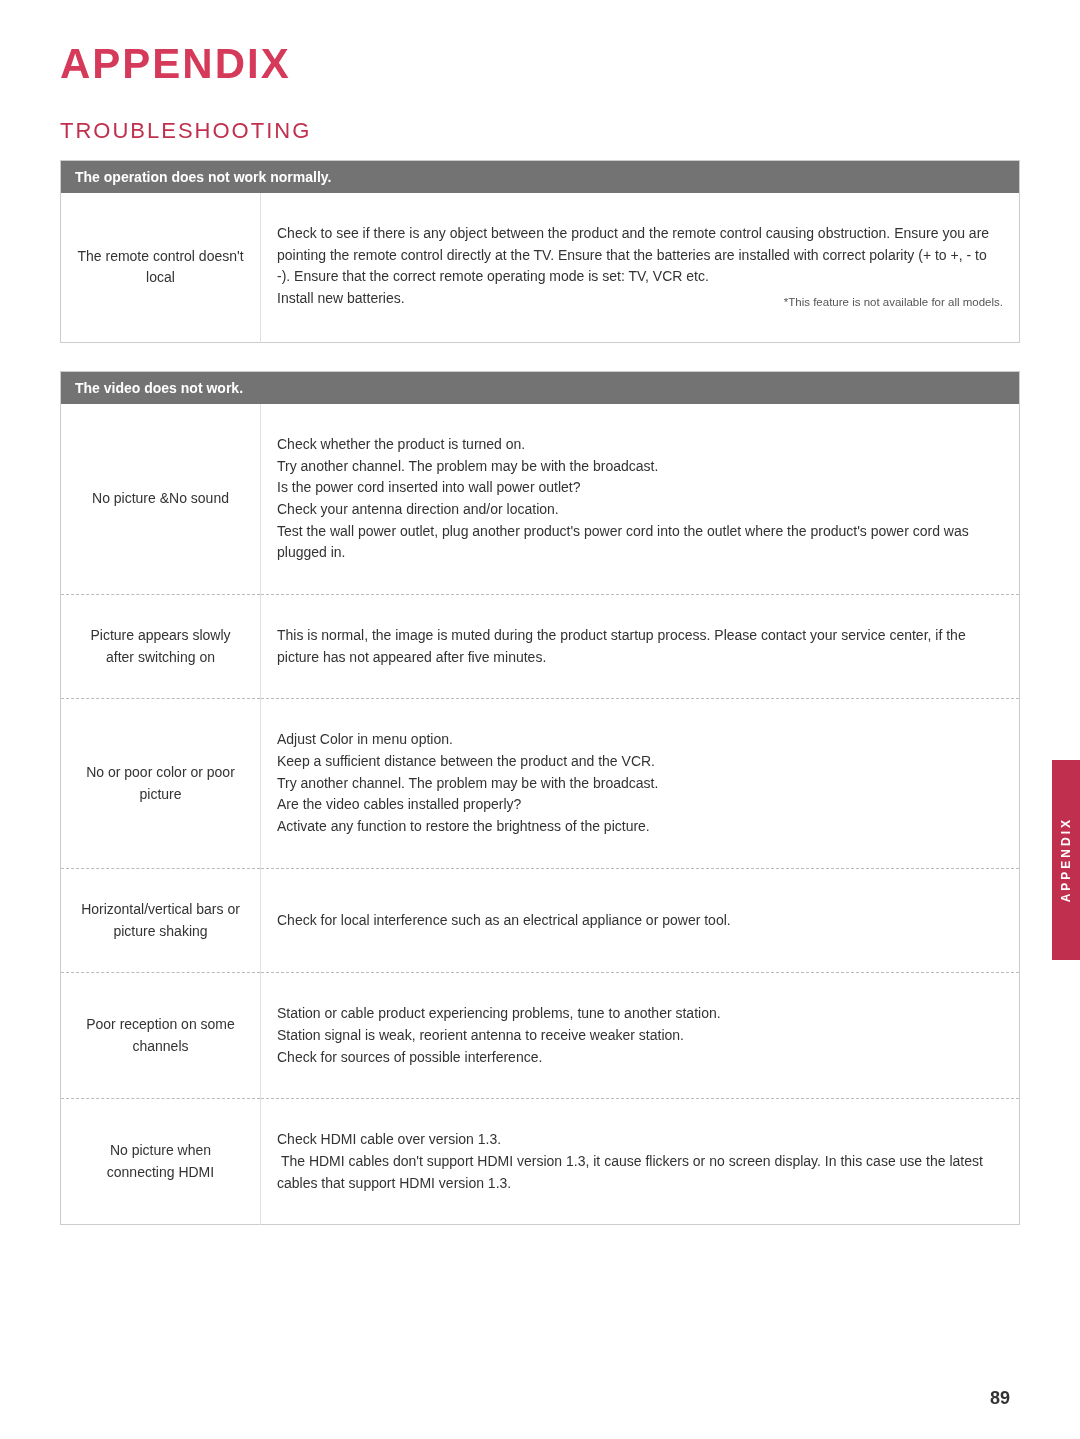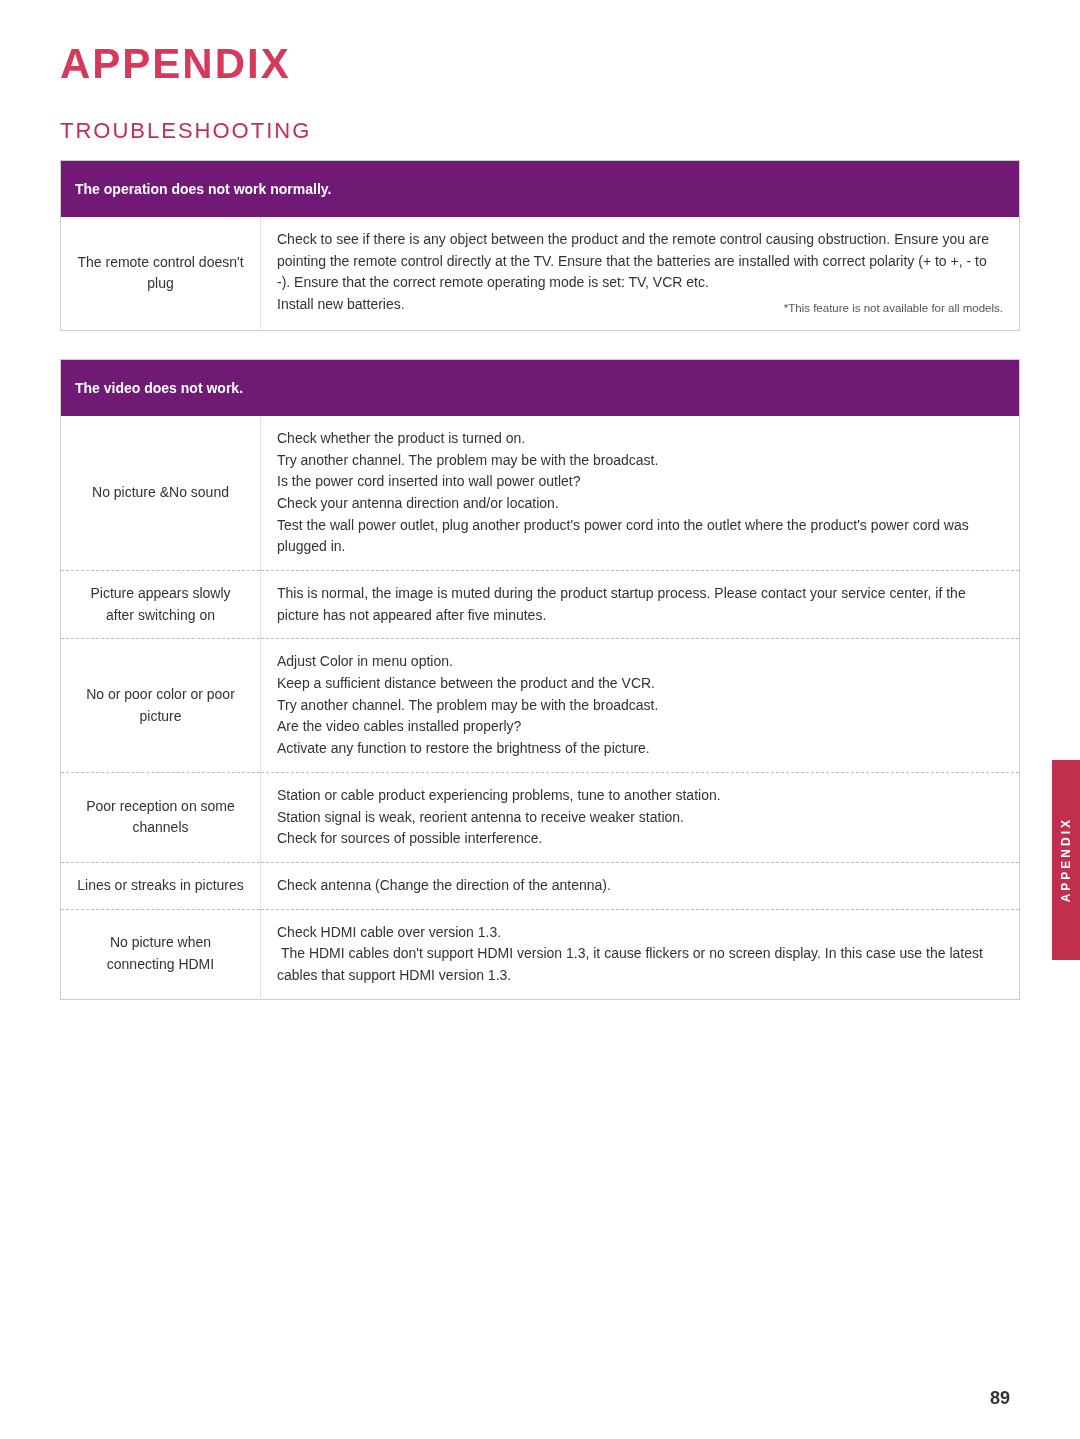--- a/index.html
+++ b/index.html
@@ -32,37 +32,37 @@
     }
 
     .trouble-table {
       width: 100%;
       border-collapse: collapse;
       border: 1px solid #ccc;
       margin-bottom: 28px;
     }
 
     .table-header {
-      background: #701a75;
+      background: #737373;
       color: #fff;
       font-size: 14px;
       font-weight: bold;
-      padding: 20px 14px;
+      padding: 8px 14px;
     }
 
     .trouble-row {
       border-top: 1px dashed #bbb;
     }
 
     .trouble-row:first-of-type {
       border-top: none;
     }
 
     .trouble-row td {
-      padding: 12px 16px;
+      padding: 30px 16px;
       vertical-align: middle;
       font-size: 14px;
       line-height: 1.55;
     }
 
     .problem-col {
       width: 200px;
       text-align: center;
       font-size: 14px;
       color: #333;
@@ -125,21 +125,21 @@
 
 <table class="trouble-table">
   <thead>
     <tr>
       <td colspan="2" class="table-header">The operation does not work normally.</td>
     </tr>
   </thead>
   <tbody>
 
     <tr class="trouble-row">
-      <td class="problem-col">The remote control doesn't plug</td>
+      <td class="problem-col">The remote control doesn't local</td>
       <td class="solution-col">
         <span>Check to see if there is any object between the product and the remote control causing obstruction. Ensure you are pointing the remote control directly at the TV. Ensure that the batteries are installed with correct polarity (+ to +, - to -). Ensure that the correct remote operating mode is set: TV, VCR etc.<br>Install new batteries.
           <span class="note-right">*This feature is not available for all models.</span>
         </span>
       </td>
     </tr>
 
   </tbody>
 </table>
 
@@ -165,34 +165,34 @@
       </td>
     </tr>
 
     <tr class="trouble-row">
       <td class="problem-col">No or poor color or poor picture</td>
       <td class="solution-col">
         <span>Adjust Color in menu option.<br>Keep a sufficient distance between the product and the VCR.<br>Try another channel. The problem may be with the broadcast.<br>Are the video cables installed properly?<br>Activate any function to restore the brightness of the picture.</span>
       </td>
     </tr>
 
+    <tr class="trouble-row">
+      <td class="problem-col">Horizontal/vertical bars or picture shaking</td>
+      <td class="solution-col">
+        <span>Check for local interference such as an electrical appliance or power tool.</span>
+      </td>
+    </tr>
 
     <tr class="trouble-row">
       <td class="problem-col">Poor reception on some channels</td>
       <td class="solution-col">
         <span>Station or cable product experiencing problems, tune to another station.<br>Station signal is weak, reorient antenna to receive weaker station.<br>Check for sources of possible interference.</span>
       </td>
     </tr>
 
-    <tr class="trouble-row">
-      <td class="problem-col">Lines or streaks in pictures</td>
-      <td class="solution-col">
-        <span>Check antenna (Change the direction of the antenna).</span>
-      </td>
-    </tr>
 
     <tr class="trouble-row">
       <td class="problem-col">No picture when connecting HDMI</td>
       <td class="solution-col">
         <span>Check HDMI cable over version 1.3.<br>&nbsp;The HDMI cables don't support HDMI version 1.3, it cause flickers or no screen display. In this case use the latest cables that support HDMI version 1.3.</span>
       </td>
     </tr>
   </tbody>
 </table>
 

